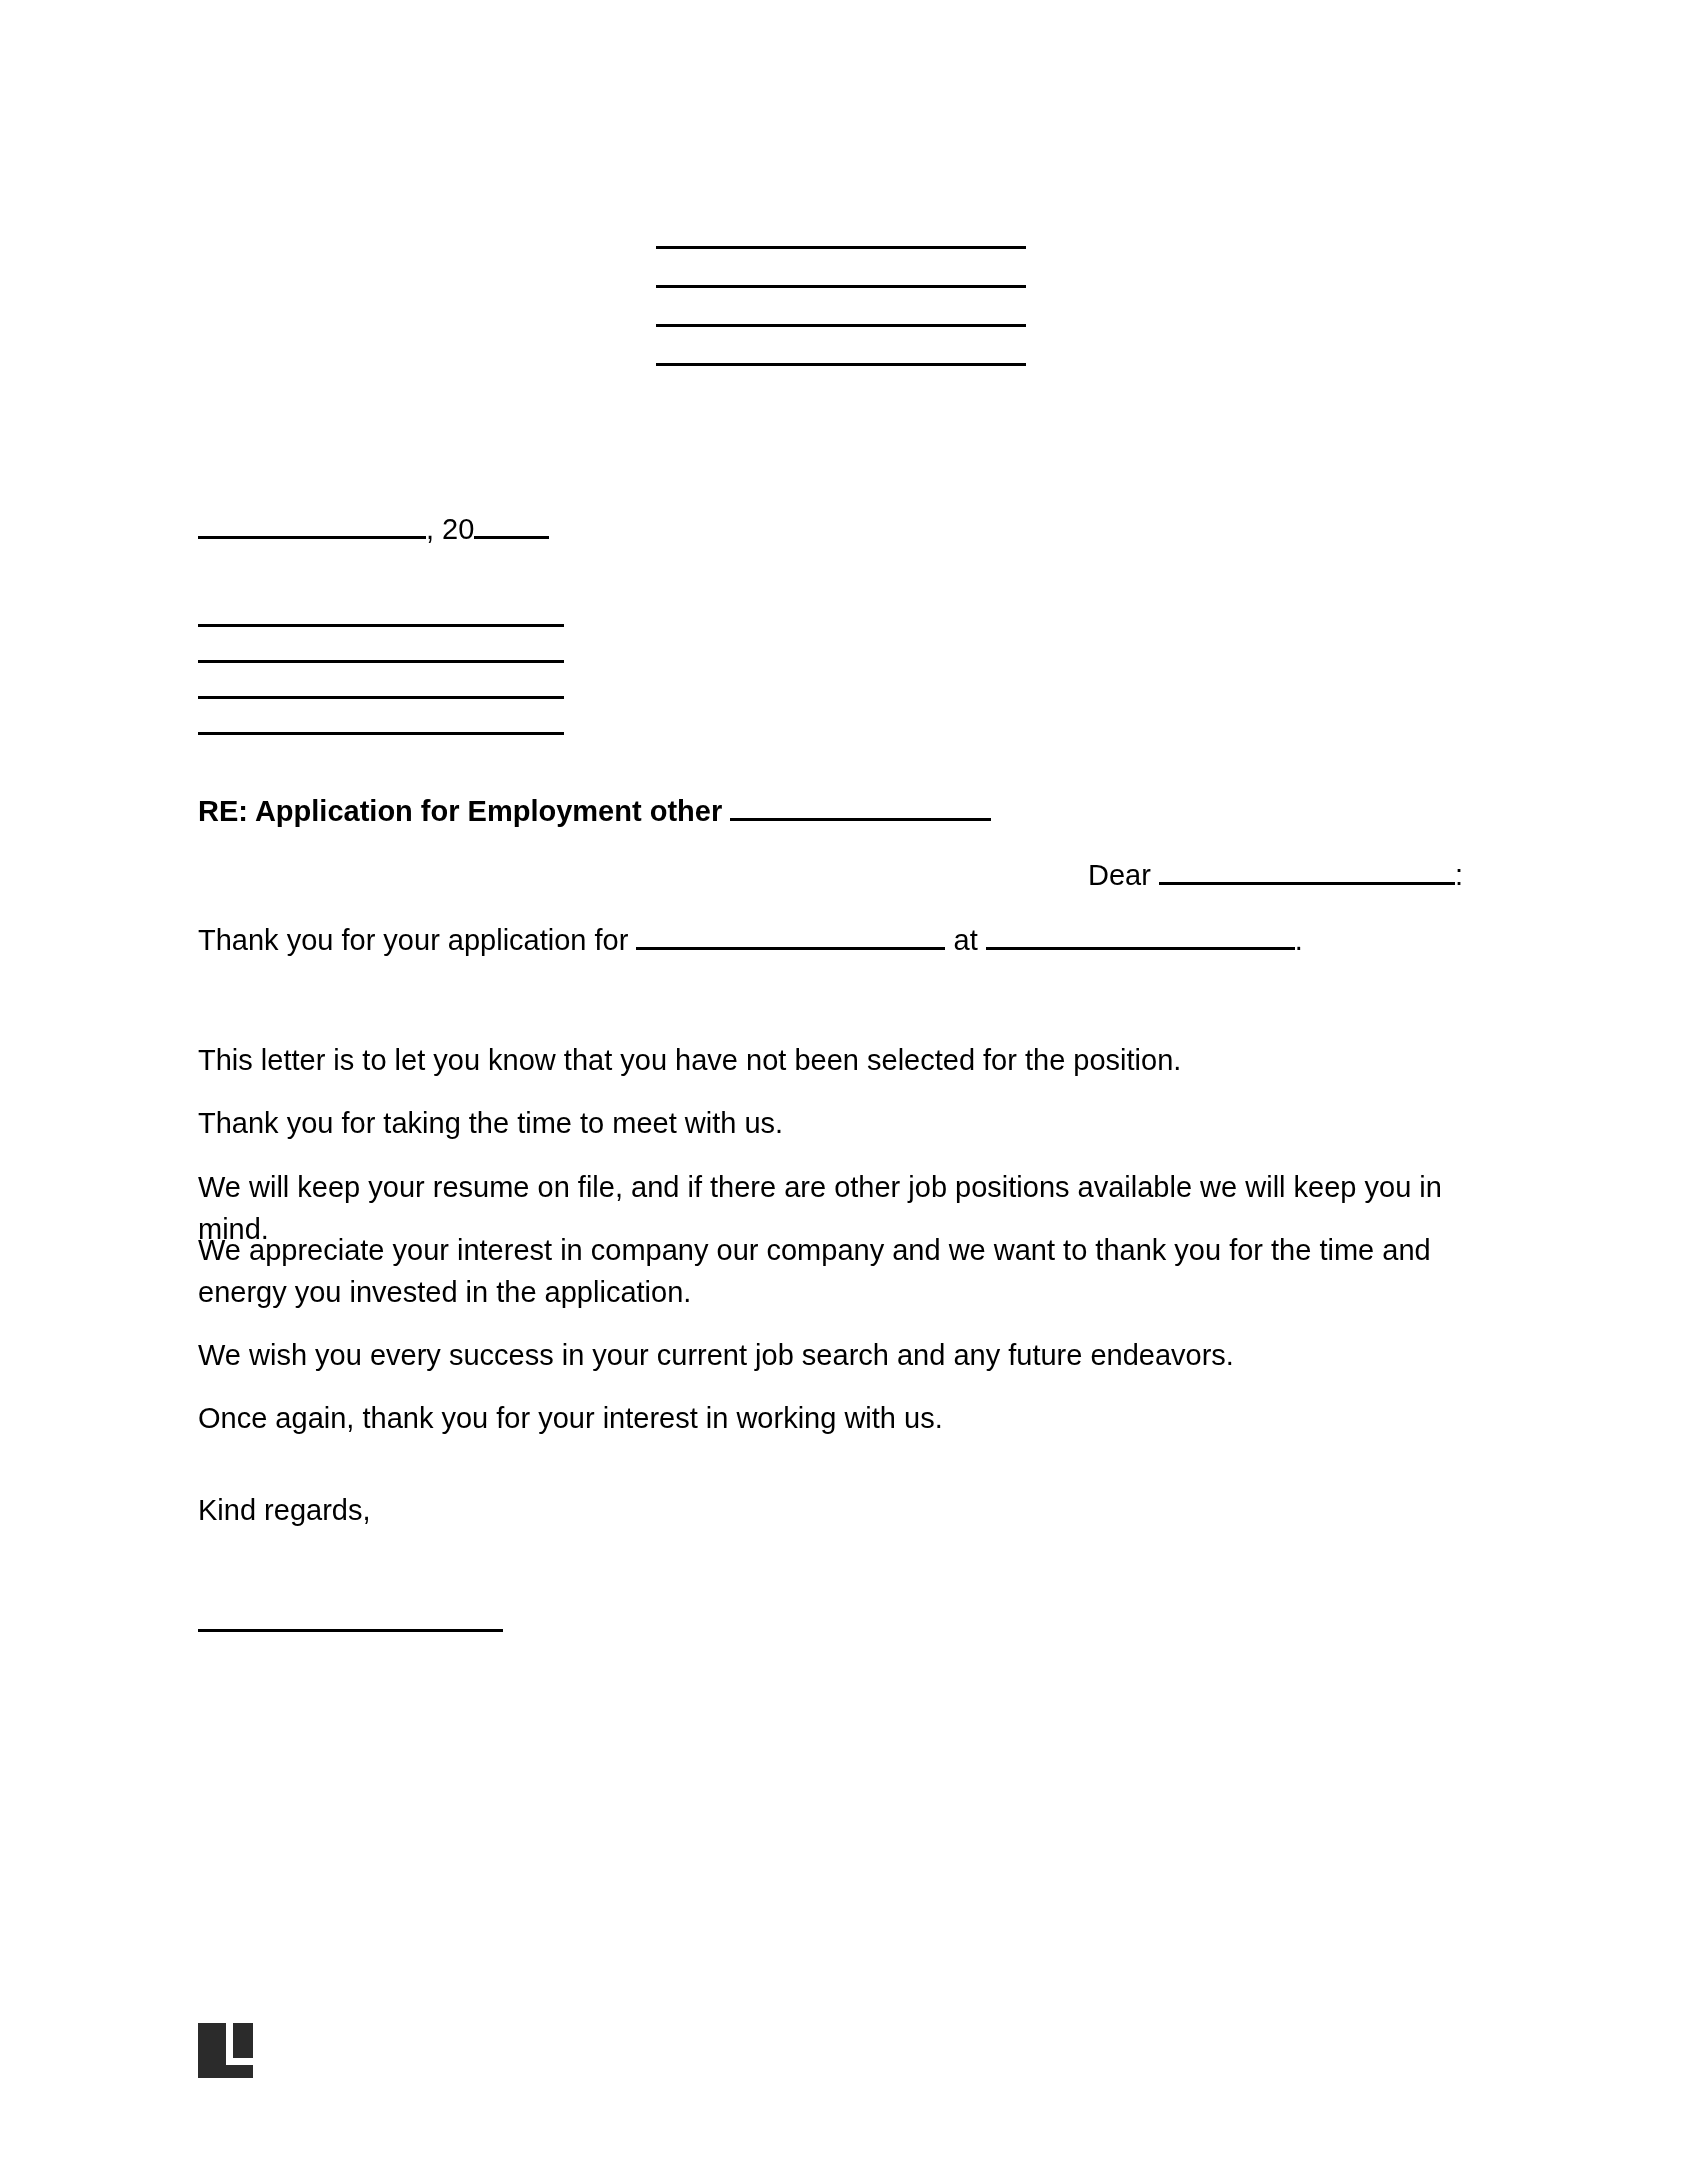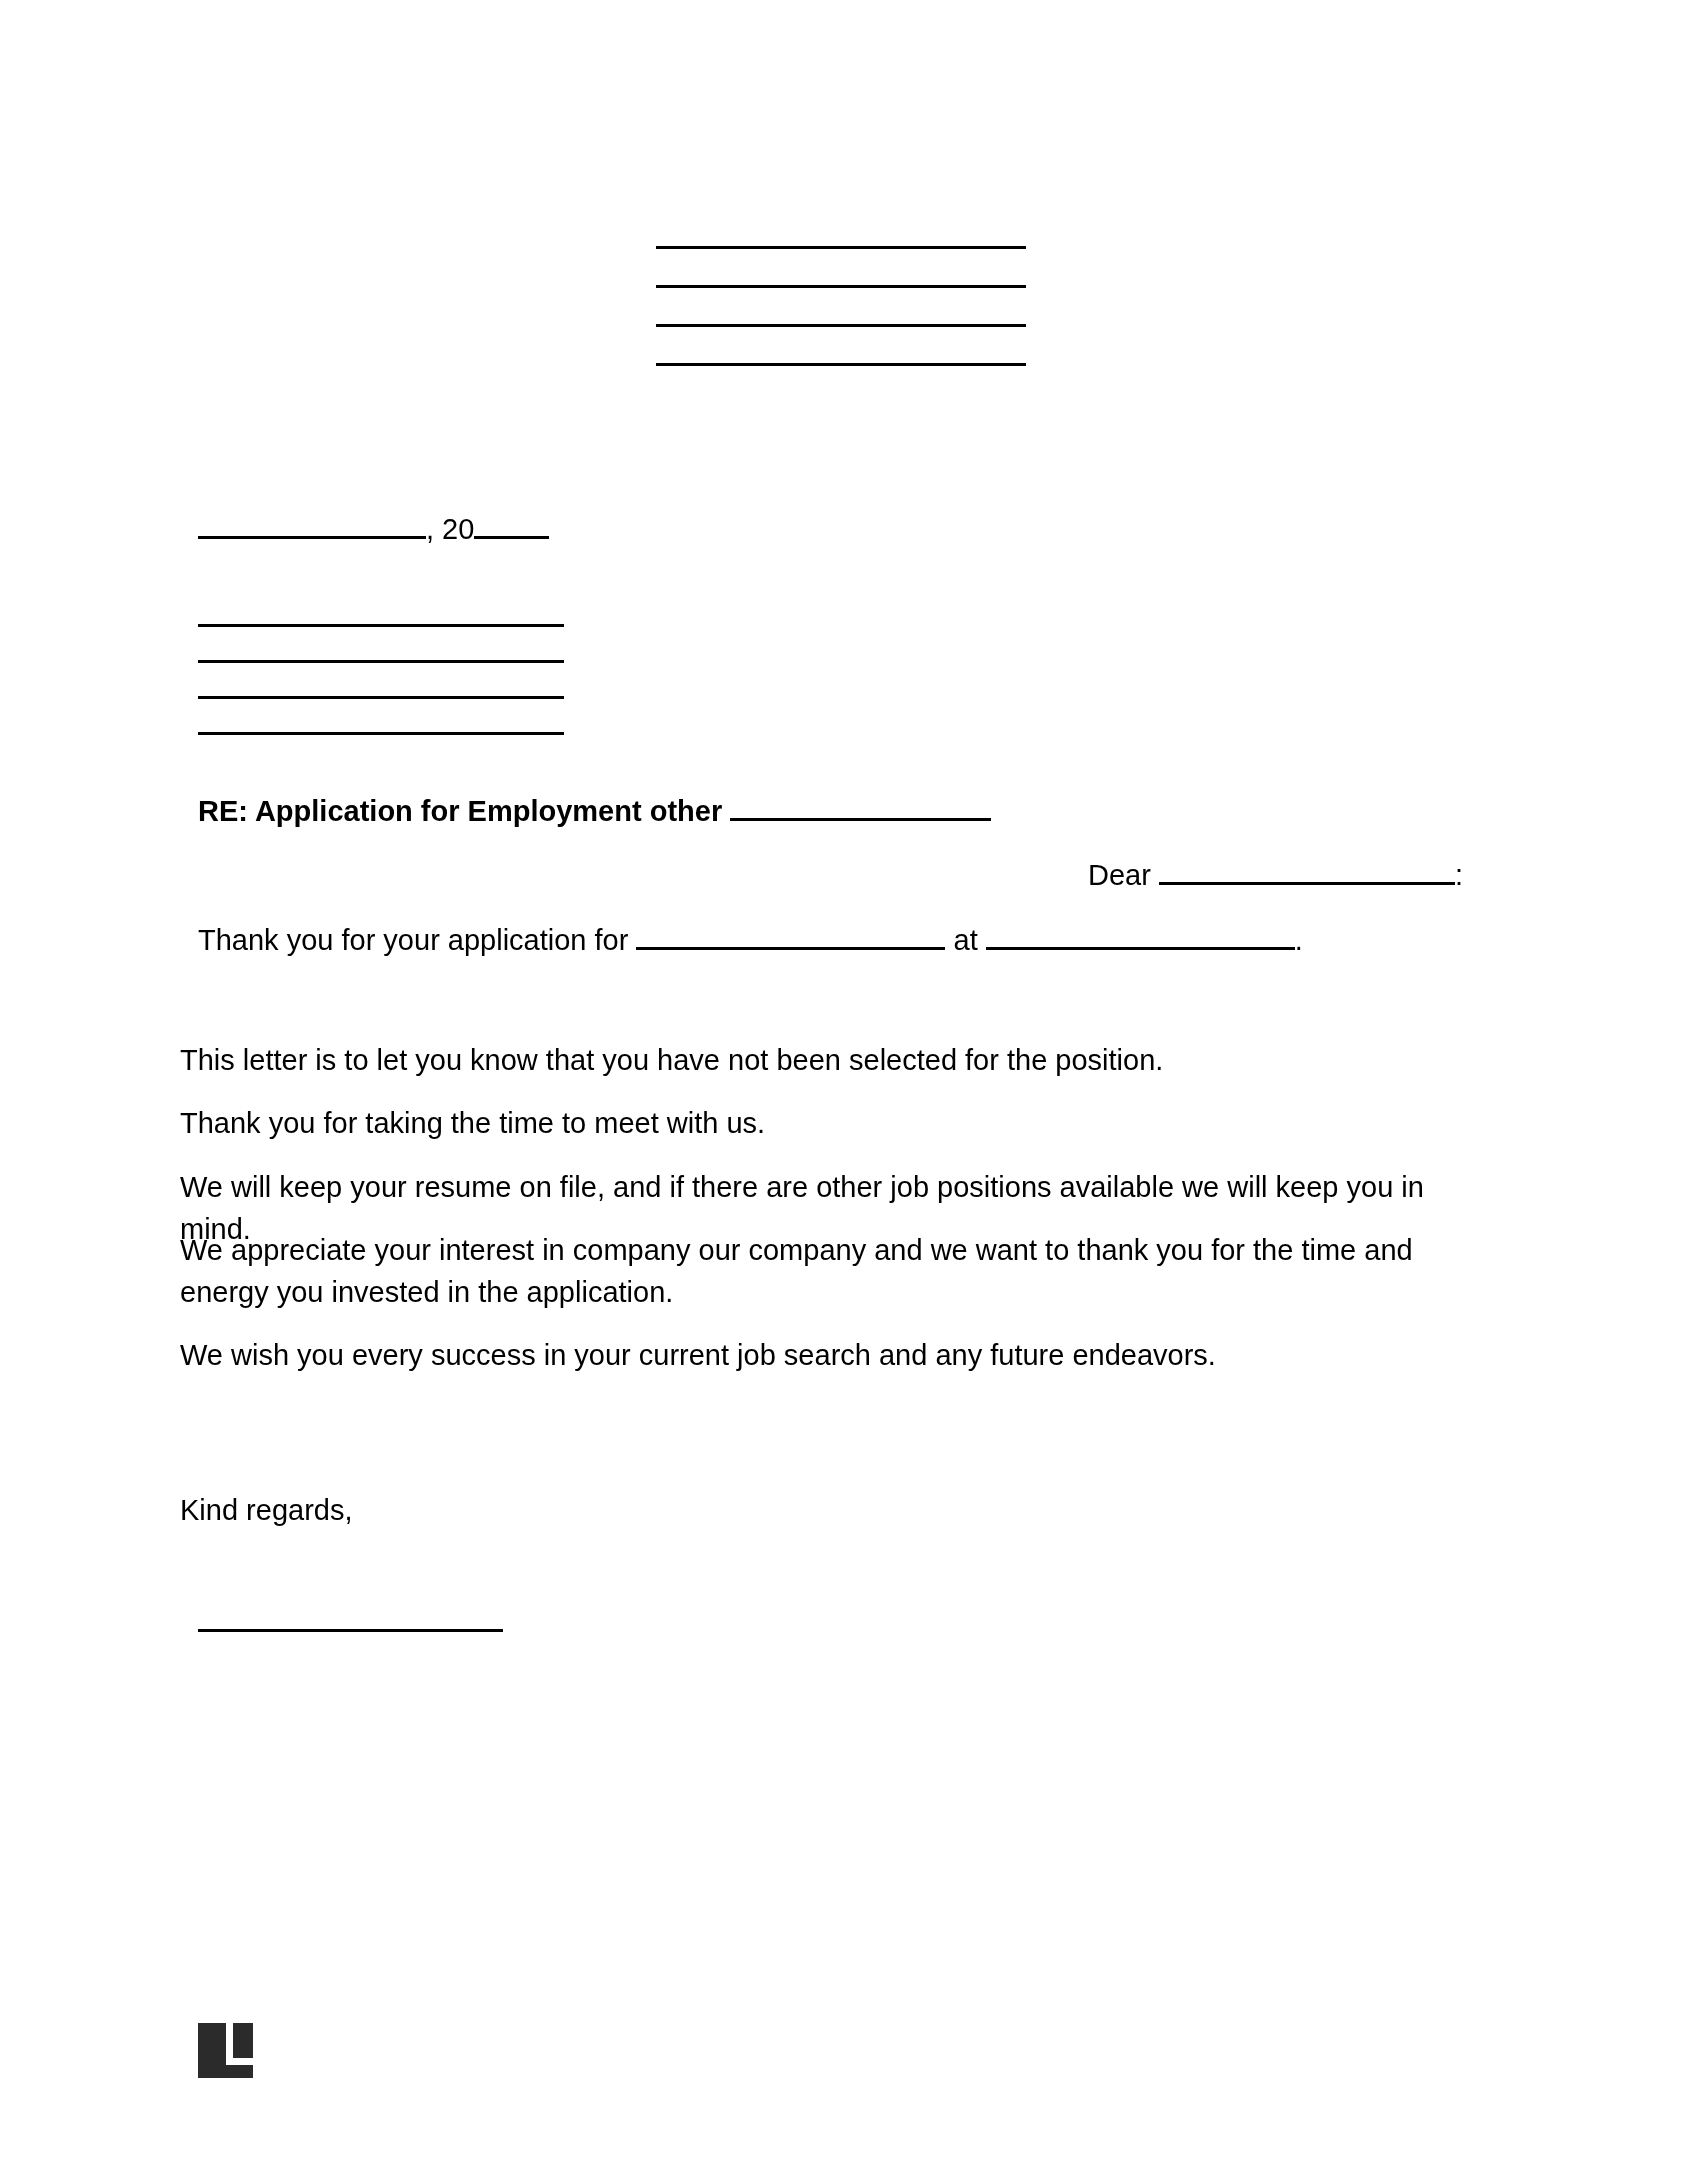--- a/index.html
+++ b/index.html
@@ -93,21 +93,21 @@
 
   #application-line {
     top: 921px;
     white-space: nowrap;
   }
   #application-line .rule.position-blank { width: 309px; }
   #application-line .rule.company-blank { width: 309px; }
 
   .para {
     position: absolute;
-    left: 180px;
+    left: 198px;
     width: 1267px;
     font-size: 29px;
     line-height: 42px;
     margin-top: 29px;
   }
   #para-1 { top: 1010px; }
   #para-2 { top: 1073px; }
   #para-3 { top: 1137px; }
   #para-4 { top: 1200px; }
   #para-5 { top: 1305px; }
@@ -178,20 +178,21 @@
 
   <div id="dear-line" class="body-col"><span>Dear</span>&nbsp;<span class="rule"></span><span>:</span></div>
 
   <div id="application-line" class="body-col"><span>Thank you for your application for</span>&nbsp;<span class="rule position-blank"></span>&nbsp;<span>at</span>&nbsp;<span class="rule company-blank"></span><span>.</span></div>
 
   <p id="para-1" class="para">This letter is to let you know that you have not been selected for the position.</p>
   <p id="para-2" class="para">Thank you for taking the time to meet with us.</p>
   <p id="para-3" class="para">We will keep your resume on file, and if there are other job positions available we will keep you in mind.</p>
   <p id="para-4" class="para">We appreciate your interest in company our company and we want to thank you for the time and energy you invested in the application.</p>
   <p id="para-5" class="para">We wish you every success in your current job search and any future endeavors.</p>
+  <p id="para-6" class="para">Once again, thank you for your interest in working with us.</p>
 
   <p id="closing" class="para">Kind regards,</p>
 
   <div id="signature-line"></div>
 
   <div id="footer-logo">
     <div class="logo-square"></div>
     <div class="logo-notch-v"></div>
     <div class="logo-notch-h"></div>
   </div>

